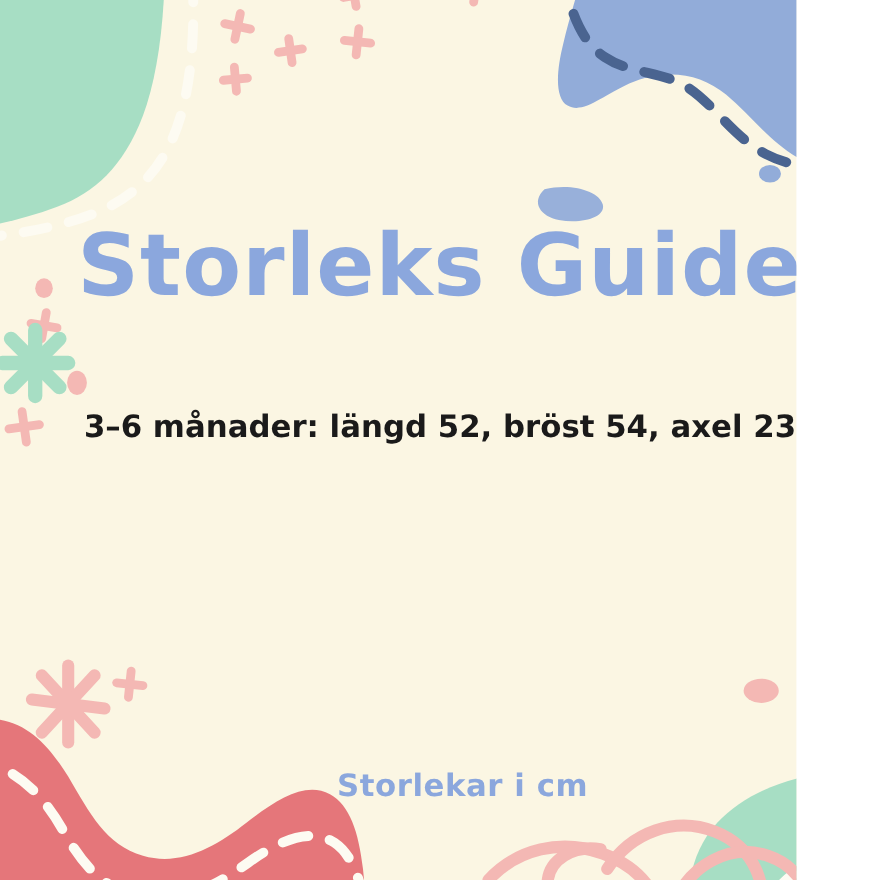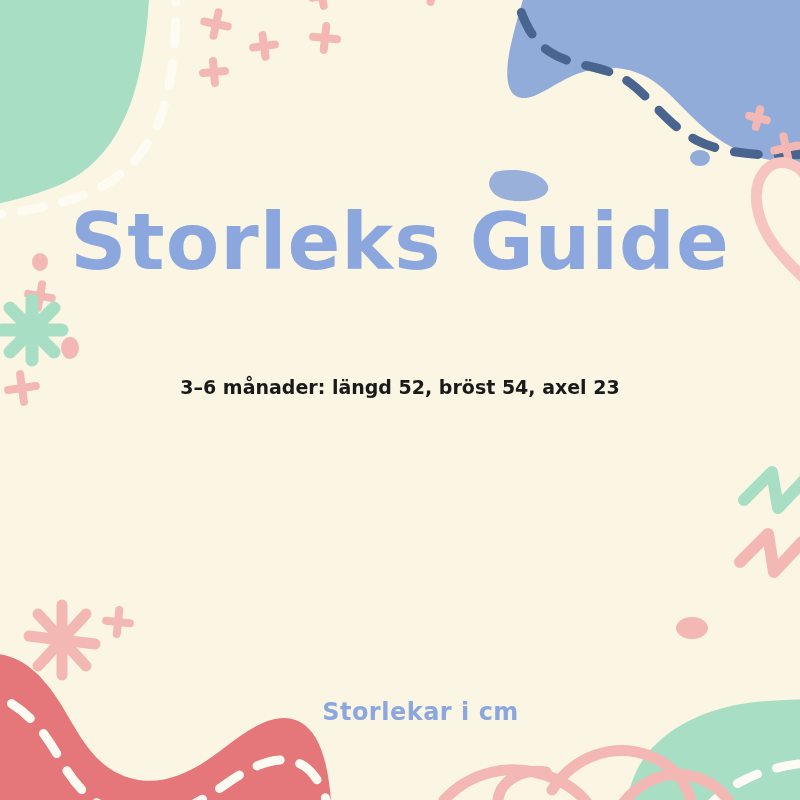--- a/index.html
+++ b/index.html
@@ -2,21 +2,21 @@
 <html><head>
 <meta charset="utf-8">
 <style>
   html, body {
     margin: 0;
     padding: 0;
     background: #ffffff;
   }
   #poster {
     position: relative;
-    width: 800px;
+    width: 724px;
     height: 800px;
     overflow: hidden;
     background: #FBF6E3;
     font-family: "Liberation Sans", sans-serif;
   }
   #decor-layer {
     position: absolute;
     inset: 0;
     width: 800px;
     height: 800px;
@@ -50,34 +50,34 @@
     left: 0;
     right: 0;
     text-align: center;
     display: flex;
     flex-direction: column;
     gap: 0px;
   }
   .size-line {
     font-family: "DejaVu Sans", sans-serif;
     font-weight: bold;
-    font-size: 19px;
+    font-size: 28px;
     color: #1A1A1A;
     line-height: 43px;
     white-space: nowrap;
   }
   .footer-note {
     position: absolute;
     top: 698px;
     left: 0;
     right: 0;
     text-align: center;
     font-family: "DejaVu Sans", sans-serif;
     font-weight: bold;
-    font-size: 24px;
+    font-size: 28px;
     color: #8BA7DD;
     letter-spacing: 0.5px;
     padding-left: 41px;
   }
 </style>
 </head>
 <body>
 
 <div id="poster">
 

